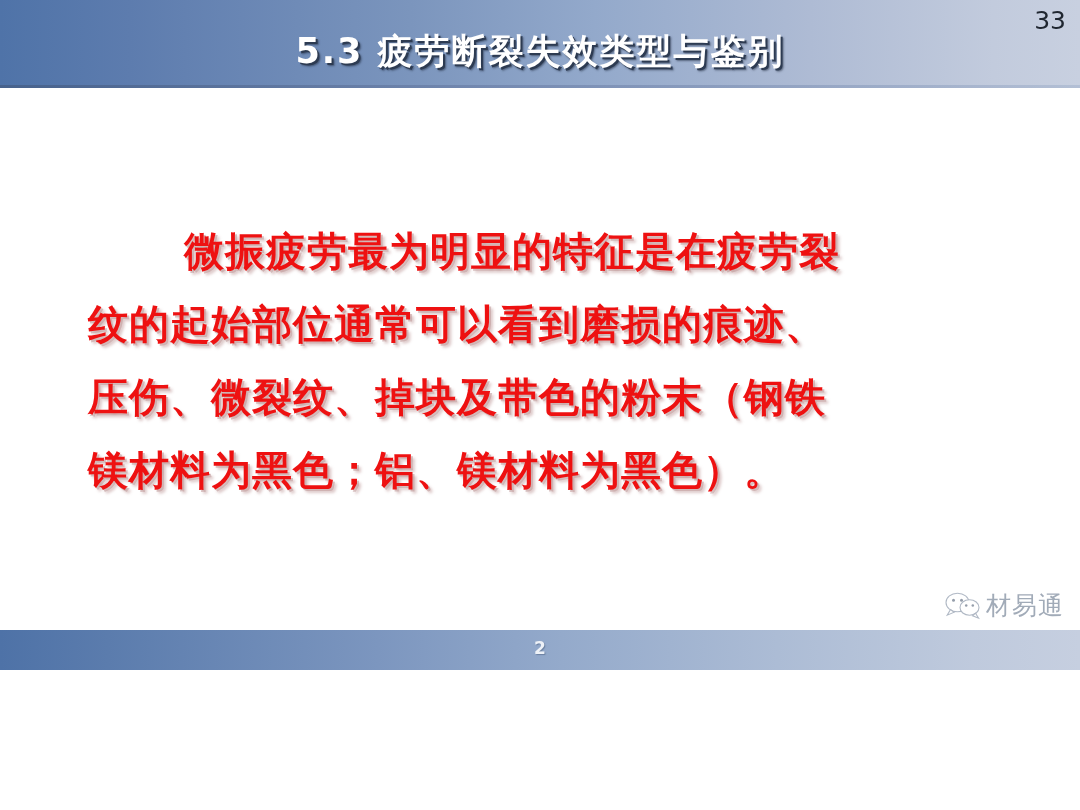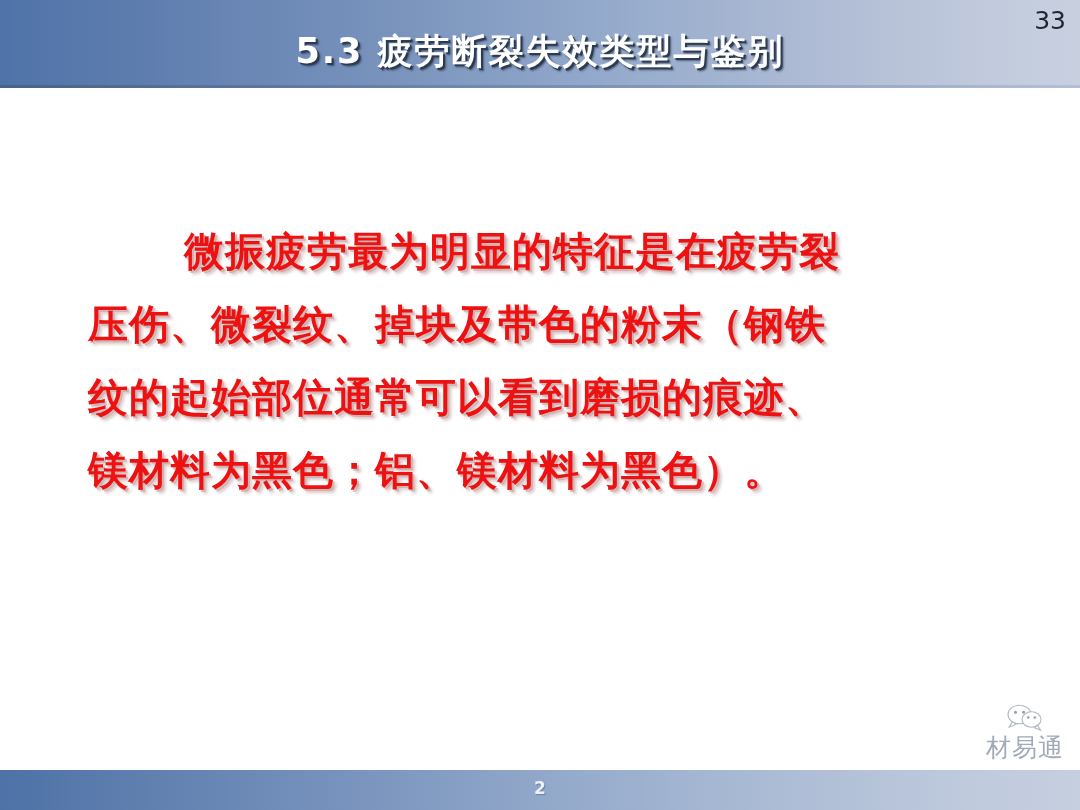--- a/index.html
+++ b/index.html
@@ -12,21 +12,21 @@
     height: 810px;
     background: #ffffff;
     font-family: "DejaVu Sans", "Liberation Sans", sans-serif;
     overflow: hidden;
     position: relative;
   }
 
   .slide {
     position: relative;
     width: 1080px;
-    height: 810px;
+    height: 670px;
     background: #ffffff;
     overflow: hidden;
   }
 
   
   .header-bar {
     position: absolute;
     left: 0;
     top: 0;
     width: 1080px;
@@ -136,21 +136,20 @@
 
   
   .watermark {
     position: absolute;
     right: 16px;
     bottom: 50px;
     display: flex;
     align-items: center;
     gap: 3px;
     opacity: 0.92;
-    flex-direction: column;
   }
   .wechat-icon {
     width: 40px;
     height: 30px;
     position: relative;
     display: block;
   }
   .watermark-label {
     font-family: "DejaVu Sans", "Liberation Sans", sans-serif;
     font-size: 25px;
@@ -165,22 +164,22 @@
 
 <div class="slide">
 
   <div class="header-bar">
     <div class="header-title">5.3  疲劳断裂失效类型与鉴别</div>
   </div>
 
   <div class="body-area">
     <p class="para">
       <span class="line indent">微振疲劳最为明显的特征是在疲劳裂</span>
+      <span class="line">纹的起始部位通常可以看到磨损的痕迹、</span>
       <span class="line">压伤、微裂纹、掉块及带色的粉末（钢铁</span>
-      <span class="line">纹的起始部位通常可以看到磨损的痕迹、</span>
       <span class="line">镁材料为黑色；铝、镁材料为黑色）。</span>
     </p>
   </div>
 
   <div class="watermark">
     <span class="wechat-icon">
       <svg viewBox="0 0 40 30" width="40" height="30" aria-hidden="true">
 
         <g fill="#ffffff" stroke="#aab3c0" stroke-width="1.1">
           <ellipse cx="14.5" cy="12.5" rx="11.5" ry="9.3"></ellipse>

